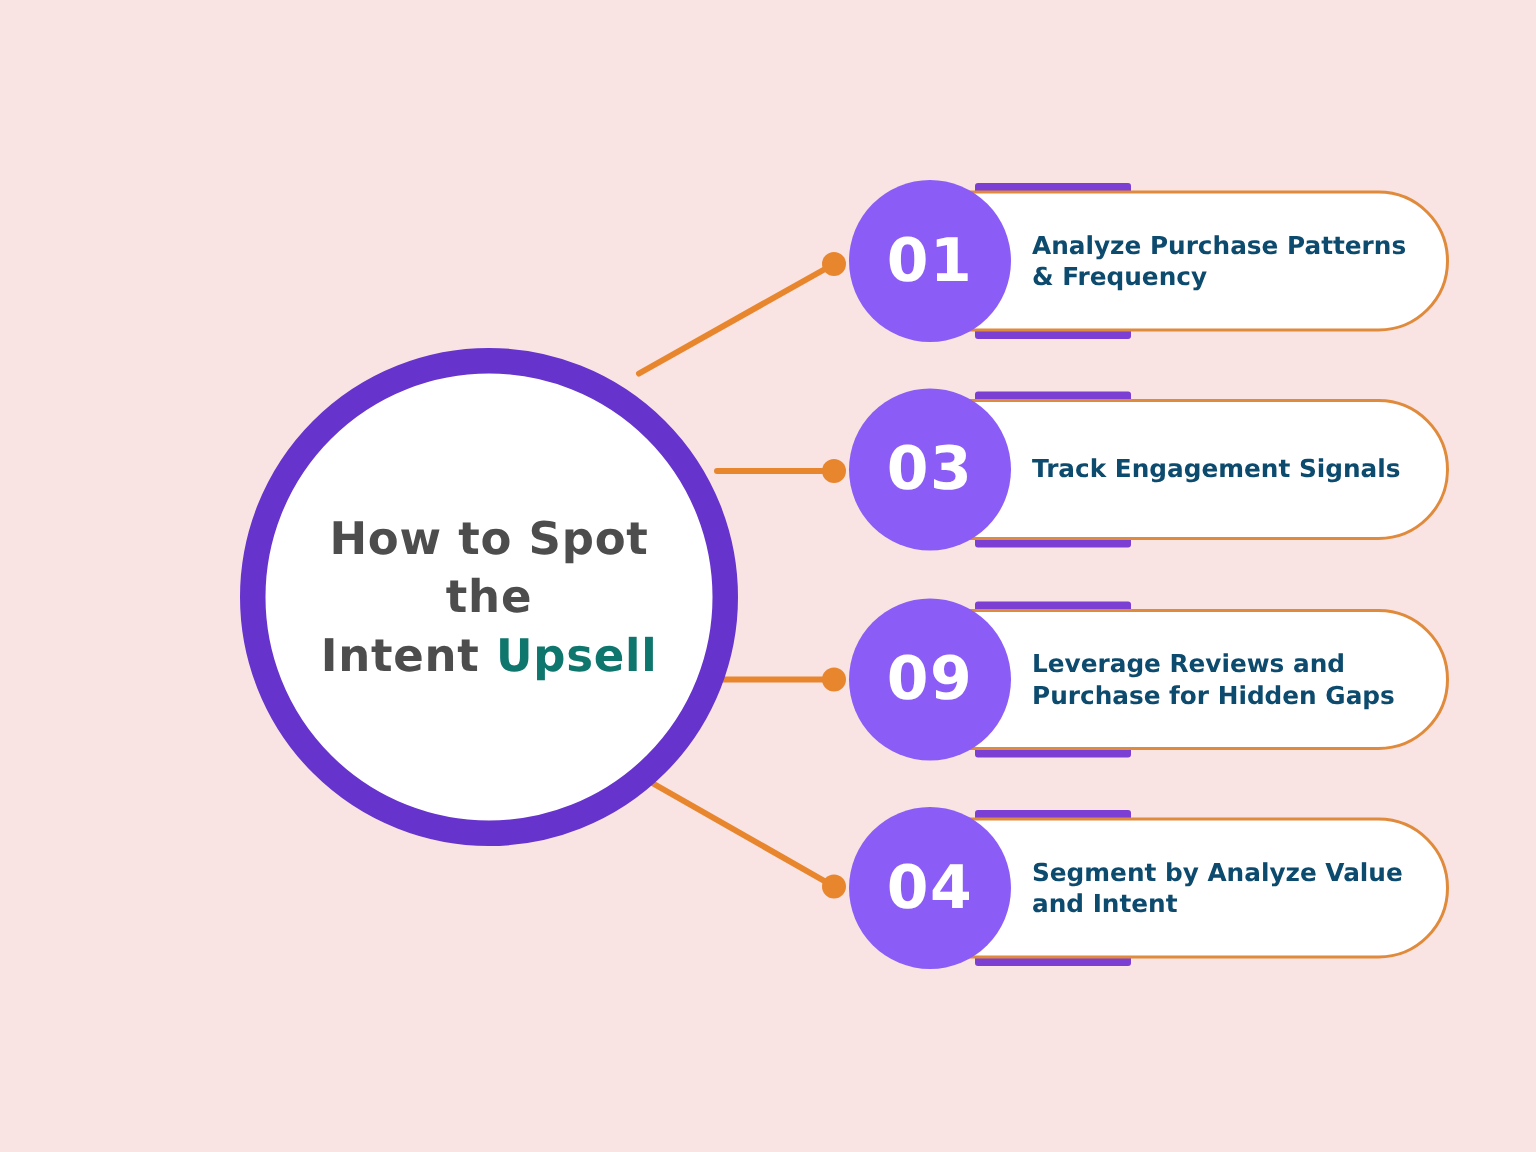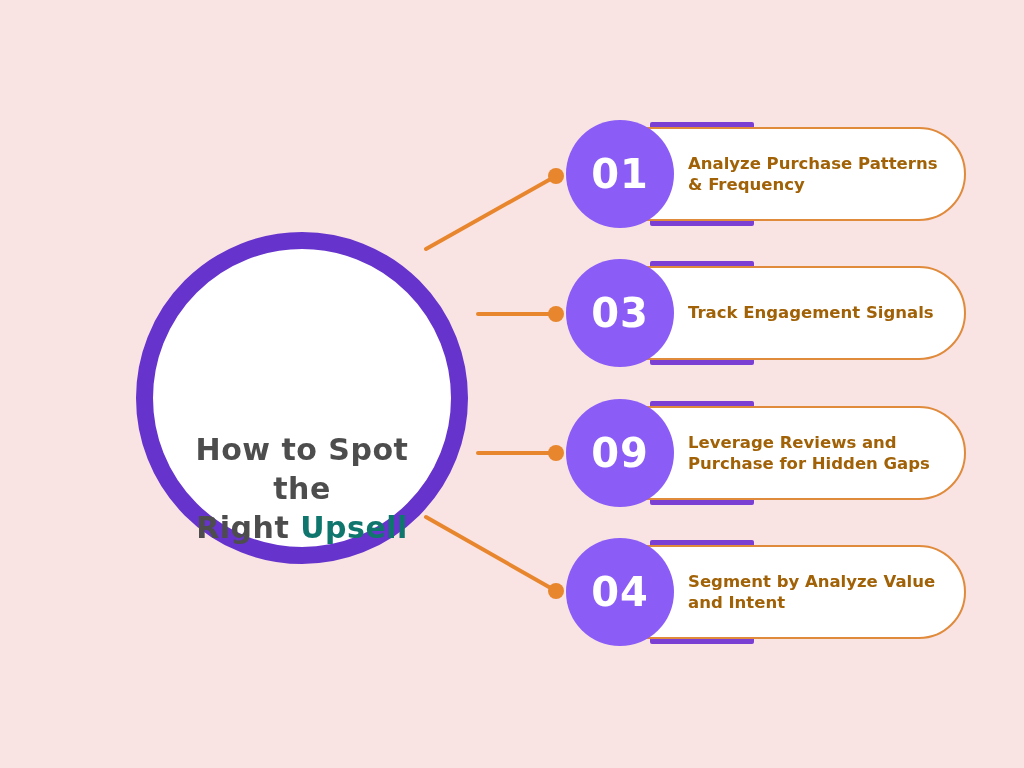--- a/index.html
+++ b/index.html
@@ -28,30 +28,30 @@
     left: 0;
     top: 0;
     width: 1024px;
     height: 768px;
     pointer-events: none;
   }
 
   
   #hub {
     position: absolute;
-    left: 136px;
+    left: 160px;
     top: 232px;
     width: 332px;
     height: 332px;
     border-radius: 50%;
     background: #ffffff;
     border: 17px solid #6633cc;
     box-sizing: border-box;
     display: flex;
-    align-items: flex-end;
+    align-items: center;
     justify-content: center;
   }
   #hub-text {
     width: 268px;
     text-align: center;
     font-size: 30px;
     line-height: 1.30;
     font-weight: 700;
     letter-spacing: 0.5px;
     color: #4d4d4d;
@@ -86,21 +86,21 @@
     border-radius: 0 47px 47px 0;
     display: flex;
     align-items: center;
   }
   .card-text {
     padding-left: 44px;
     padding-right: 18px;
     font-size: 16.5px;
     line-height: 1.30;
     font-weight: 700;
-    color: #a16207;
+    color: #0c4a6e;
     font-family: "DejaVu Sans", sans-serif;
   }
 
   
   .accent {
     position: absolute;
     left: 84px;
     width: 104px;
     height: 7px;
     background: #7b3fd4;
@@ -146,21 +146,21 @@
     <line x1="478" y1="453" x2="556" y2="453" stroke="#e8862e" stroke-width="4" stroke-linecap="round"></line>
     <circle cx="556" cy="453" r="8" fill="#e8862e"></circle>
 
     <line x1="426" y1="517" x2="556" y2="591" stroke="#e8862e" stroke-width="4" stroke-linecap="round"></line>
     <circle cx="556" cy="591" r="8" fill="#e8862e"></circle>
   </svg>
 
   <div id="hub">
     <div id="hub-text">
       <span>How to Spot the</span><br>
-      <span>Right </span><span class="hl">Upsell</span><br>
+      <span>Intent </span><span class="hl">Upsell</span><br>
     </div>
   </div>
 
   <div class="step step-1">
     <div class="accent accent-top"></div>
     <div class="accent accent-bottom"></div>
     <div class="card">
       <div class="card-text">Analyze Purchase Patterns &amp; Frequency</div>
     </div>
     <div class="num-circle">

